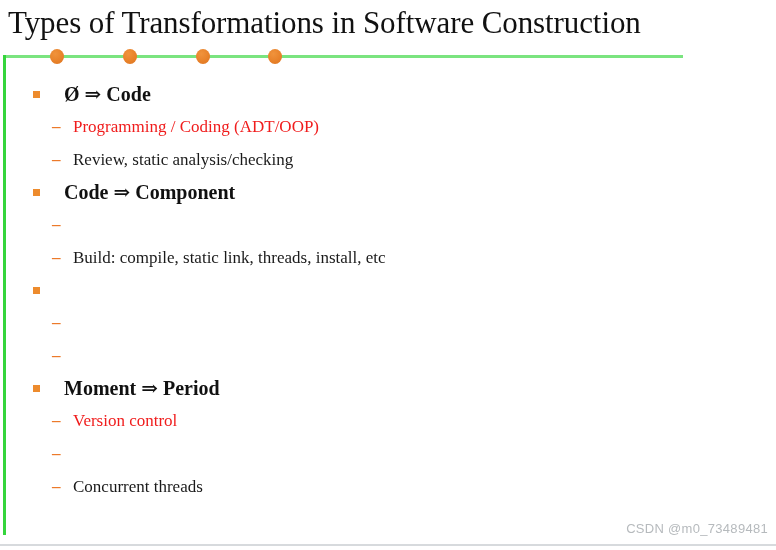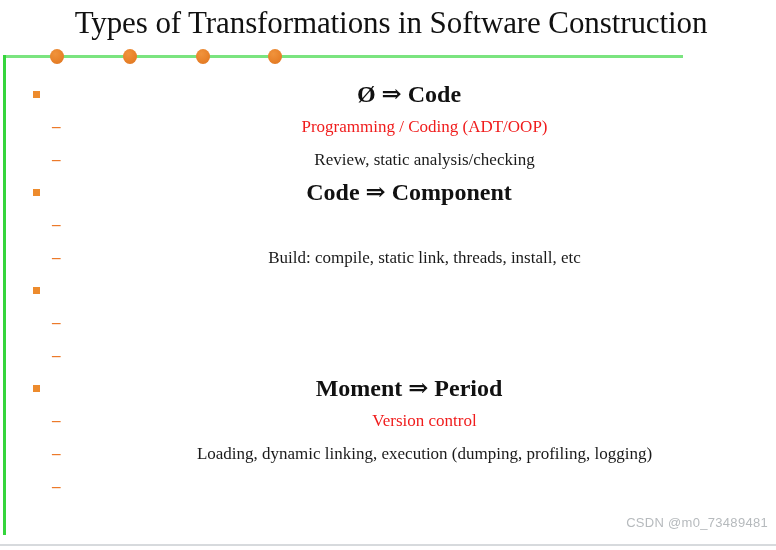--- a/index.html
+++ b/index.html
@@ -11,21 +11,20 @@
     height: 550px;
     background: #ffffff;
     font-family: "Liberation Serif", "DejaVu Serif", serif;
     overflow: hidden;
     position: relative;
   }
   .slide {
     position: absolute;
     inset: 0;
     background: #ffffff;
-    text-align: center;
   }
 
   
   .title {
     position: absolute;
     left: 8px;
     top: 0px;
     width: 766px;
     height: 46px;
     line-height: 46px;
@@ -78,24 +77,24 @@
   .content {
     position: absolute;
     left: 0;
     top: 78px;
     width: 776px;
   }
   .group { }
 
   .l1 {
     position: relative;
-    padding-left: 42px;
+    padding-left: 64px;
     height: 32px;
     line-height: 32px;
-    font-size: 24px;
+    font-size: 20px;
     font-weight: bold;
     color: #111111;
     white-space: nowrap;
   }
   .l1 .sq {
     position: absolute;
     left: 33px;
     top: 13px;
     width: 7px;
     height: 7px;
@@ -121,21 +120,21 @@
     line-height: 33px;
     color: #ec7a2a;
     font-size: 17px;
     font-weight: 600;
   }
 
   
   .watermark {
     position: absolute;
     right: 8px;
-    bottom: 20px;
+    bottom: 14px;
     font-family: "Liberation Sans", "DejaVu Sans", sans-serif;
     font-size: 13px;
     color: #b6babd;
     letter-spacing: 0.3px;
     white-space: nowrap;
   }
   .footer-rule {
     position: absolute;
     left: 0;
     bottom: 4px;
@@ -172,21 +171,21 @@
         <div class="l2"><span class="dash">–</span><span>Build: compile, static link, threads, install, etc</span></div>
       </div>
       <div class="group">
         <div class="l1"><span class="sq"></span></div>
         <div class="l2"><span class="dash">–</span></div>
         <div class="l2 red"><span class="dash">–</span></div>
       </div>
       <div class="group">
         <div class="l1"><span class="sq"></span><span>Moment ⇒ Period</span></div>
         <div class="l2 red"><span class="dash">–</span><span>Version control</span></div>
-        <div class="l2"><span class="dash">–</span><span>Loading, dynamic linking, execution (dumping, profiling, logging)</span></div>
         <div class="l2"><span class="dash">–</span></div>
+        <div class="l2"><span class="dash">–</span><span>Concurrent threads</span></div>
       </div>
     </div>
 
   <div class="watermark">CSDN @m0_73489481</div>
 
   <div class="footer-rule"></div>
 </div>
 
 </body></html>

